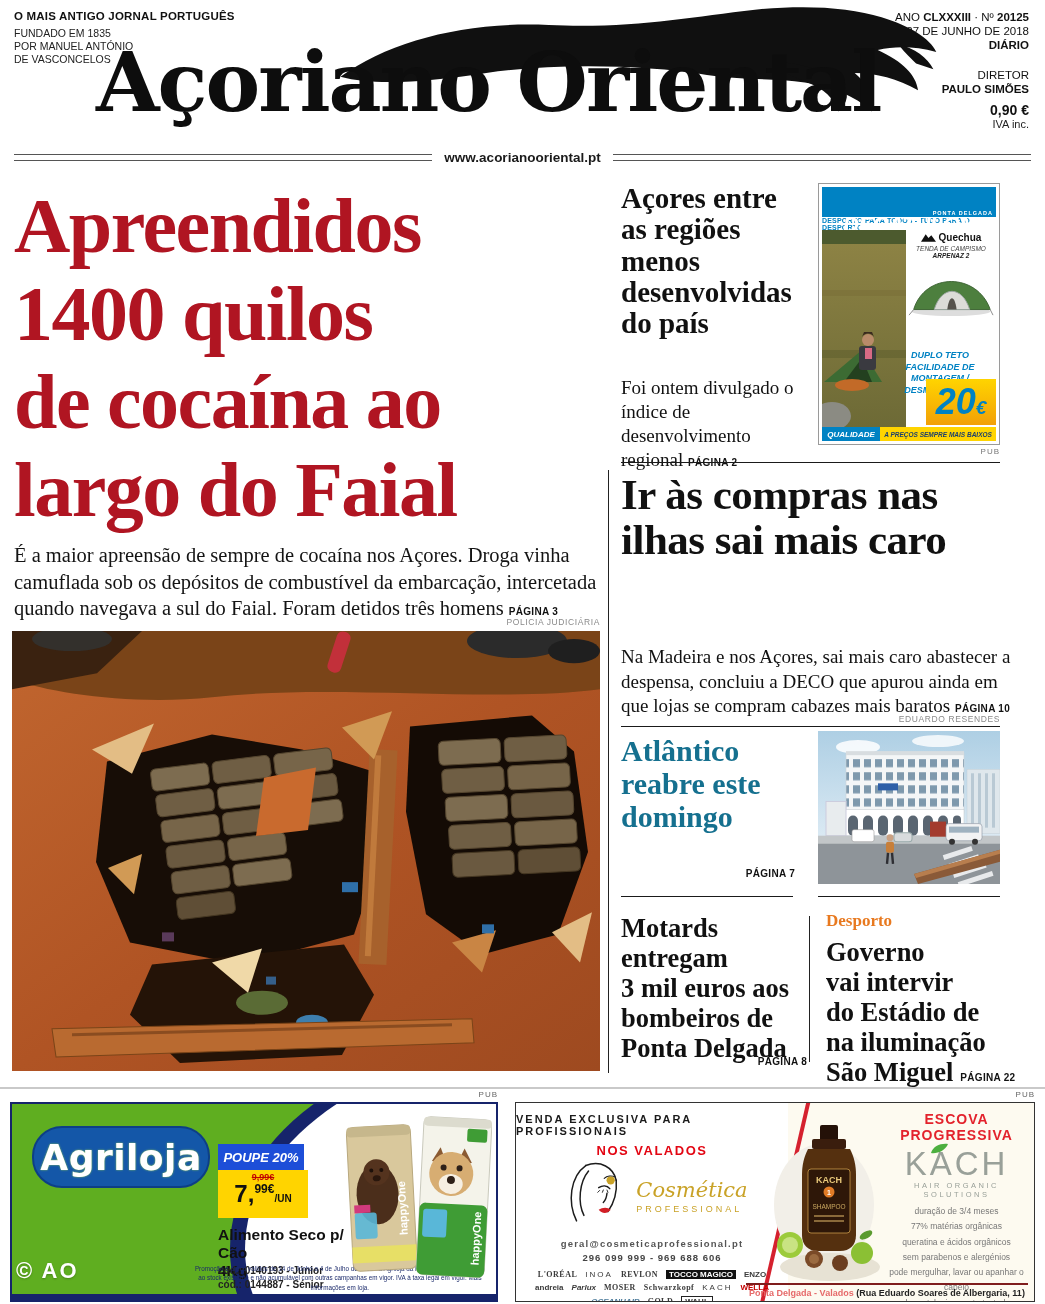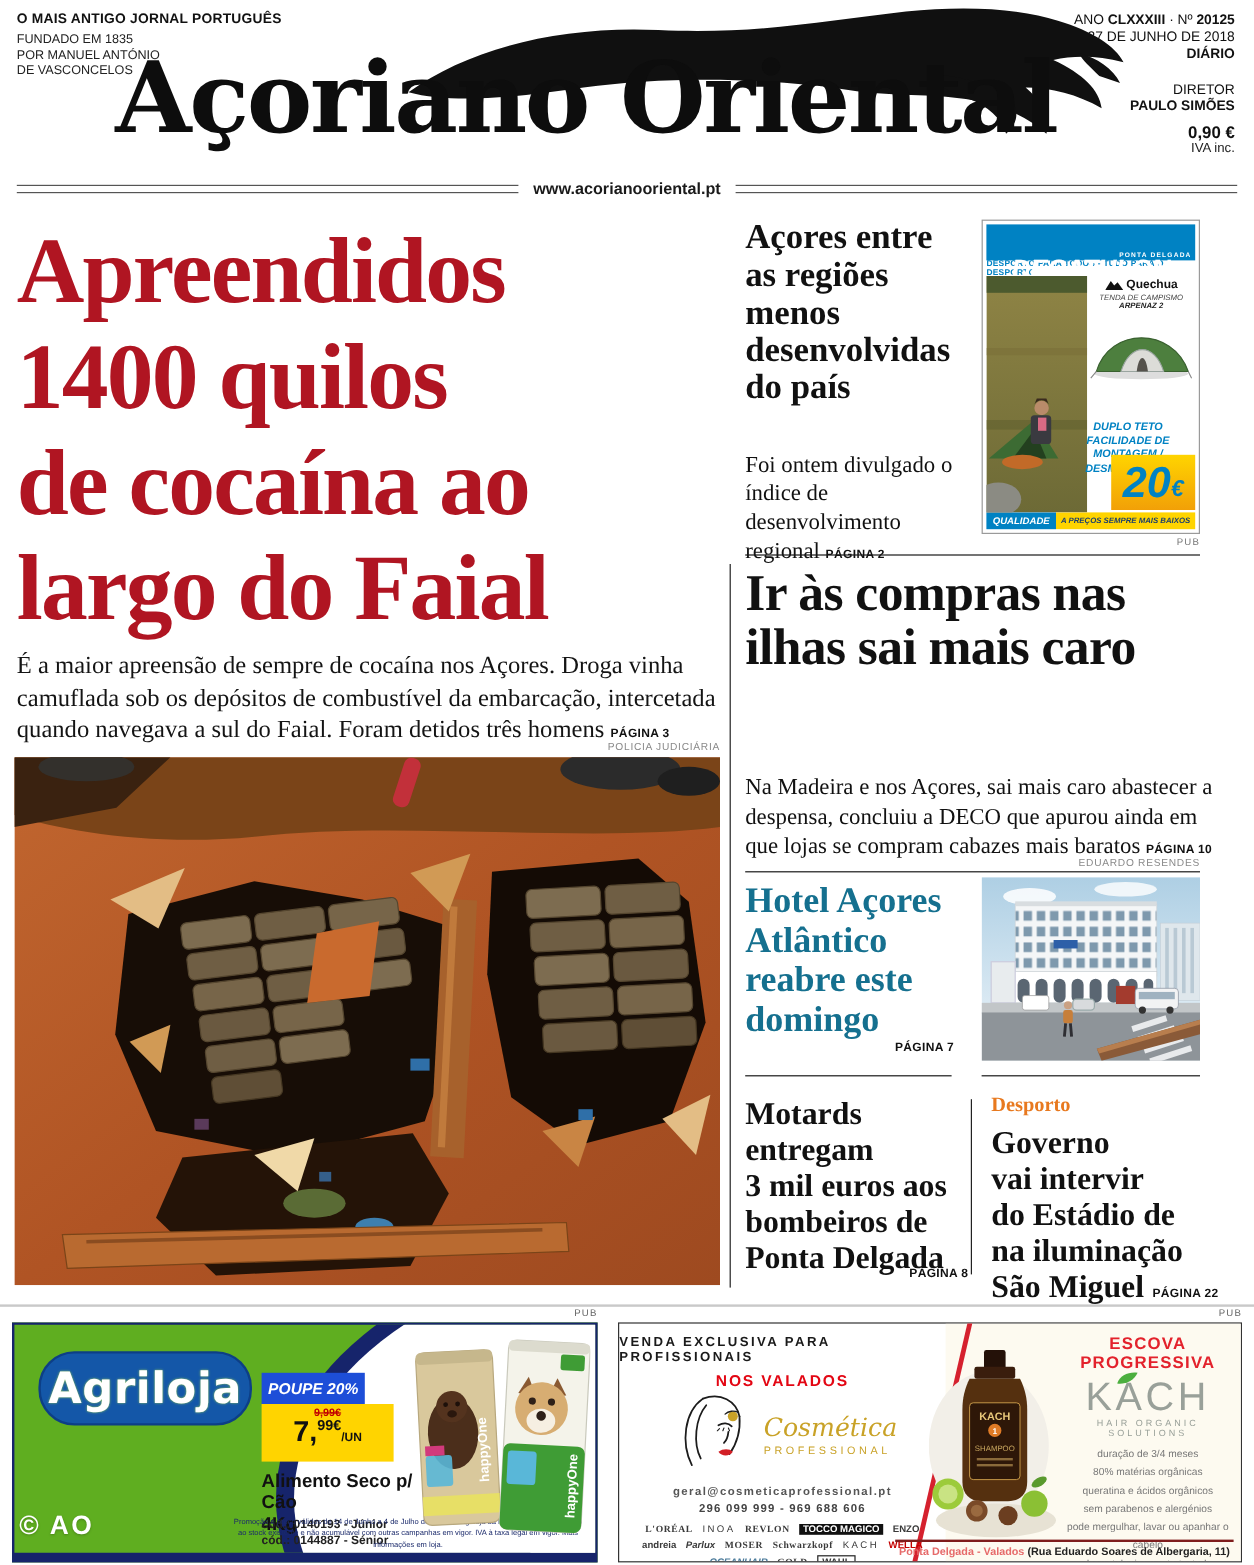--- a/index.html
+++ b/index.html
@@ -101,21 +101,21 @@
   .agri-swoosh{position:absolute;left:233px;top:-62px;width:640px;height:414px;
       background:#fff;border-radius:50%;}
   .agri-swoosh-fill{position:absolute;left:430px;top:0;right:0;bottom:0;background:#fff;}
   .agri-logo{position:absolute;left:20px;top:22px;width:174px;height:58px;background:#1457a8;
       border-radius:30px;border:2px solid #0d3f86;display:flex;align-items:center;justify-content:center;}
   .agri-logo-text{font-family:"DejaVu Sans",sans-serif;font-weight:700;font-size:36px;color:#fff;
       letter-spacing:.5px;text-shadow:0 0 2px #9ed44f;}
   .agri-promo{position:absolute;left:206px;top:40px;width:86px;height:26px;background:#1d4ed8;
       display:flex;align-items:center;justify-content:center;color:#fff;font-style:italic;
       font-weight:800;font-size:13px;}
-  .agri-pricebox{position:absolute;left:206px;top:66px;width:110px;height:48px;background:#ffd400;
+  .agri-pricebox{position:absolute;left:206px;top:66px;width:90px;height:48px;background:#ffd400;
       text-align:center;padding-top:2px;box-sizing:border-box;}
   .agri-old{font-size:9px;font-weight:700;color:#c00000;text-decoration:line-through;}
   .agri-new{line-height:1;}
   .agri-new .big{font-weight:800;font-size:24px;}
   .agri-new .cents{font-weight:800;font-size:12px;vertical-align:9px;}
   .agri-new .un{font-weight:800;font-size:10px;}
   .agri-product{position:absolute;left:206px;top:122px;width:150px;font-weight:800;
       font-size:15.5px;line-height:1.15;color:#111;}
   .agri-codes{position:absolute;left:206px;top:160px;font-weight:700;font-size:10px;
       line-height:1.4;color:#222;}
@@ -366,21 +366,20 @@
 </div>
 <p class="abs shopping-standfirst serif" style="margin:0">
   <span>Na Madeira e nos Açores, sai mais caro abastecer a despensa, concluiu a DECO que apurou ainda em que lojas se compram cabazes mais baratos</span>
   <span class="pageref">PÁGINA 10</span>
 </p>
 
 <div class="abs hr" style="left:621px;top:726px;width:379px;"></div>
 
 <div class="abs hotel-credit">EDUARDO RESENDES</div>
 <div class="abs hotel-headline serif">
-  <div>Hotel Açores</div>
   <div>Atlântico</div>
   <div>reabre este</div>
   <div>domingo</div>
 </div>
 <div class="abs hotel-pageref pageref">PÁGINA 7</div>
 <svg class="abs hotel-photo" viewBox="0 0 182 152" preserveAspectRatio="none">
   <defs>
       <linearGradient id="sky" x1="0" y1="0" x2="0" y2="1">
     <stop offset="0" stop-color="#aecfe4"></stop>
         <stop offset="1" stop-color="#eef5fa"></stop>
@@ -523,21 +522,21 @@
       <div class="kach-escova">ESCOVA PROGRESSIVA</div>
       <div class="kach-logo">
         <svg class="kach-leaf" viewBox="0 0 20 12">
             <path d="M2,11 C4,4 12,1 19,2 C16,9 8,12 2,11 Z" fill="#4caf3f"></path>
           </svg>
         <span>KACH</span>
       </div>
       <div class="kach-sub">HAIR ORGANIC SOLUTIONS</div>
       <div class="kach-bullets">
         <div>duração de 3/4 meses</div>
-        <div>80% matérias orgânicas</div>
+        <div>77% matérias orgânicas</div>
         <div>queratina e ácidos orgânicos</div>
         <div>sem parabenos e alergénios</div>
         <div>pode mergulhar, lavar ou apanhar o cabelo</div>
         <div>dermatologicamente testado</div>
       </div>
       
       
     </div>
     <svg class="cos-bottle" viewBox="0 0 112 168">
       <ellipse cx="50" cy="88" rx="50" ry="62" fill="#f2efe8"></ellipse>

